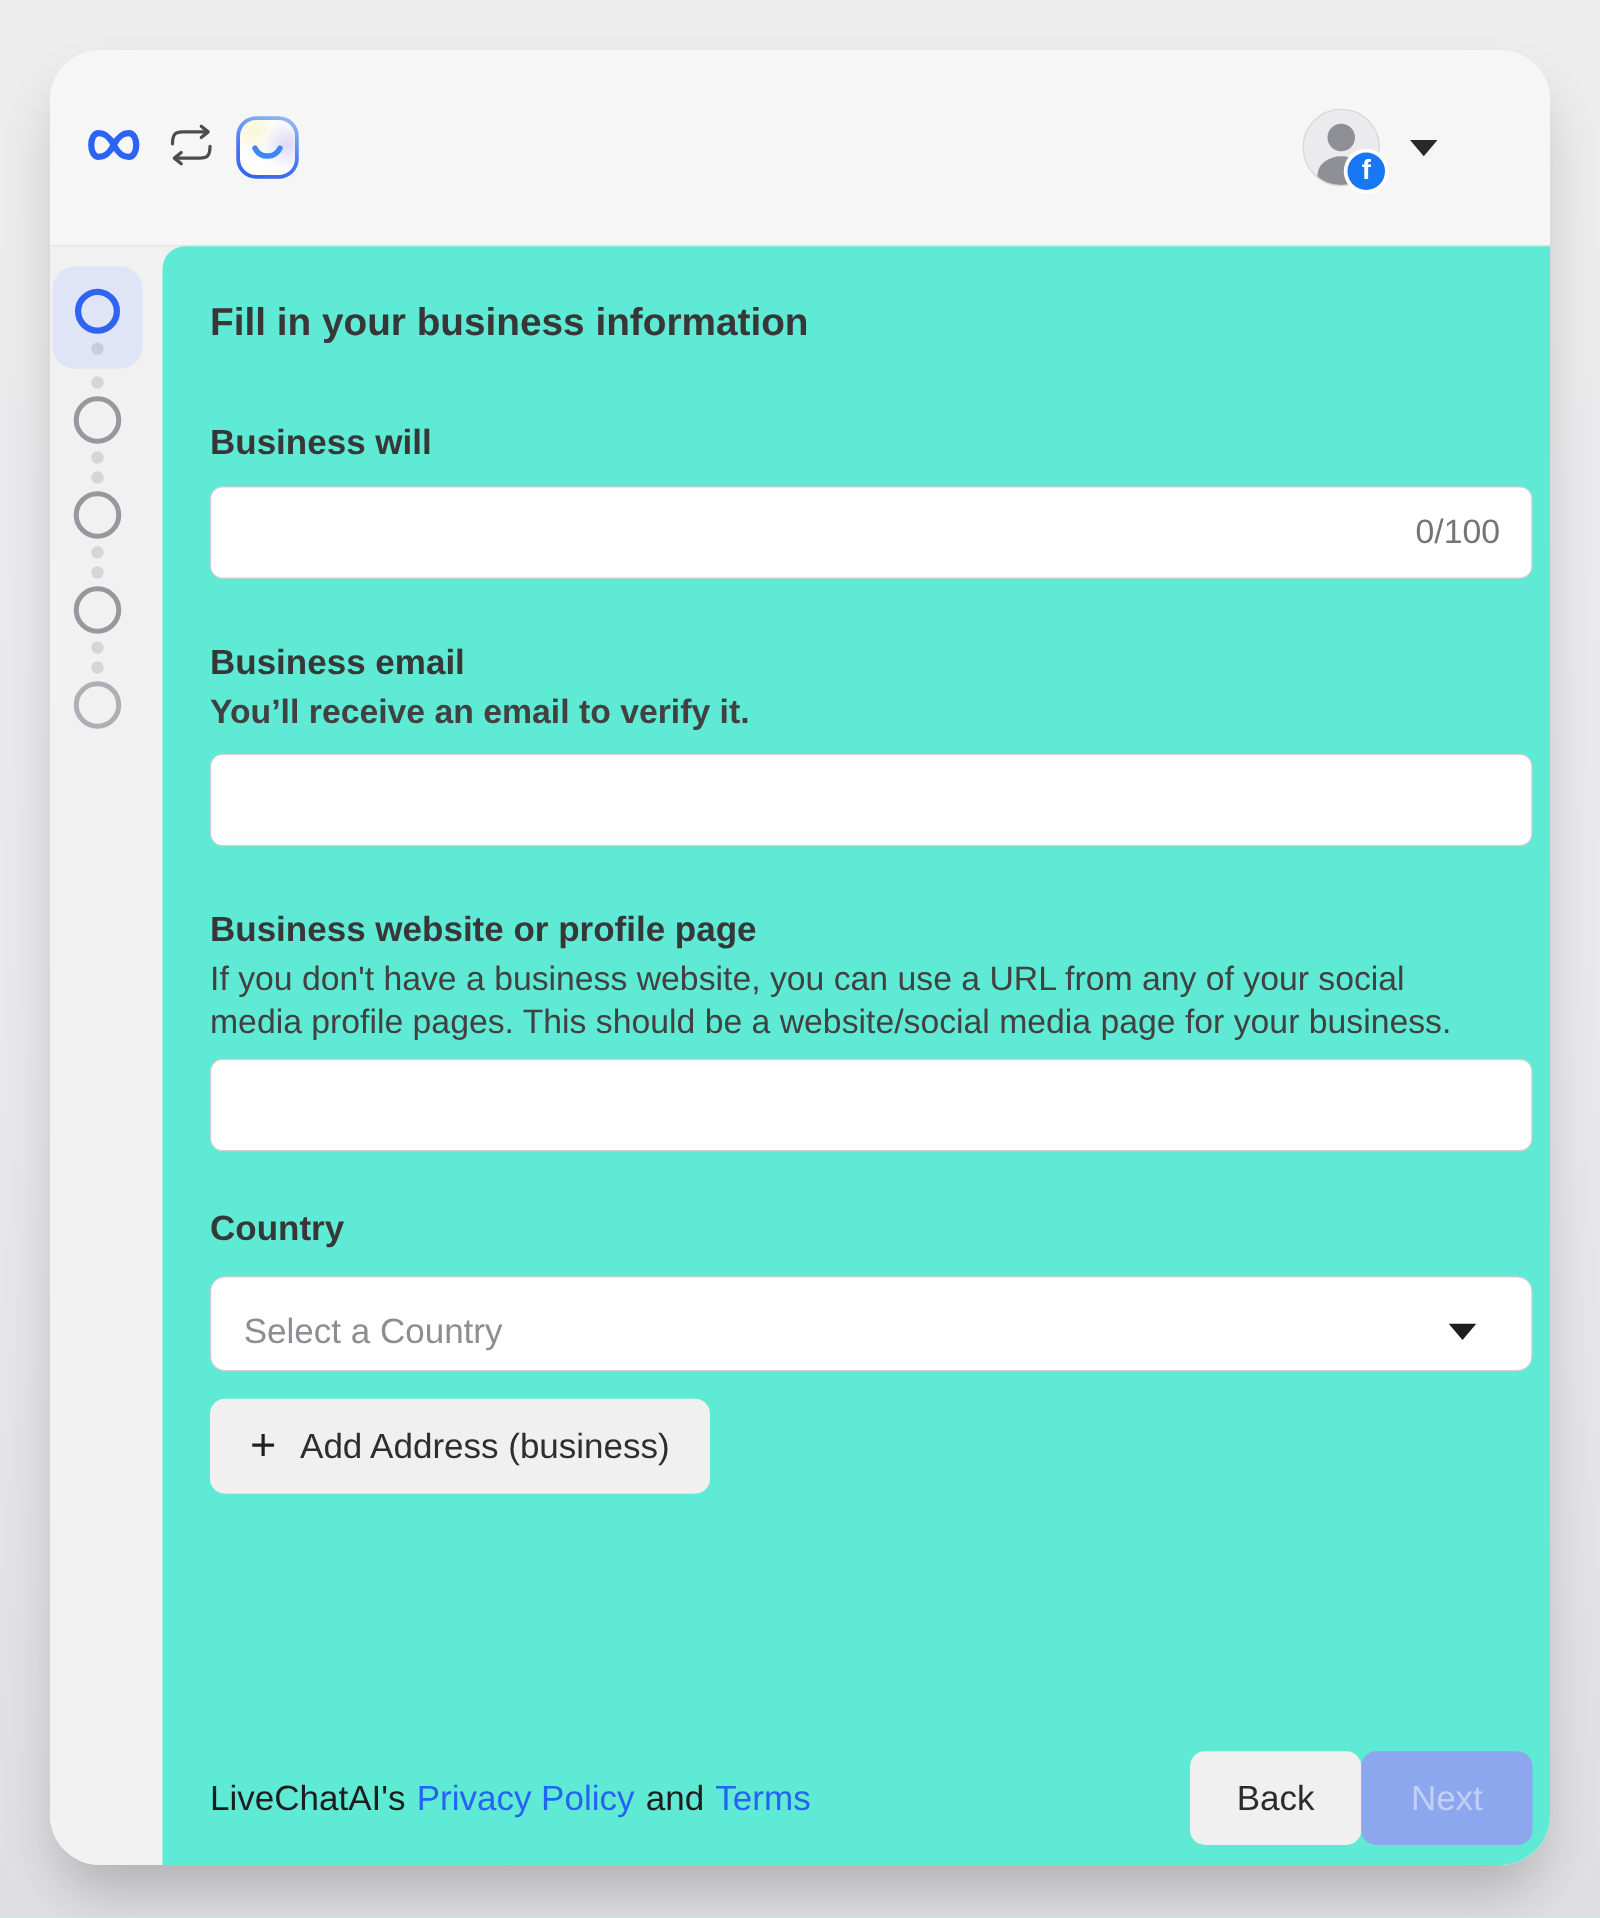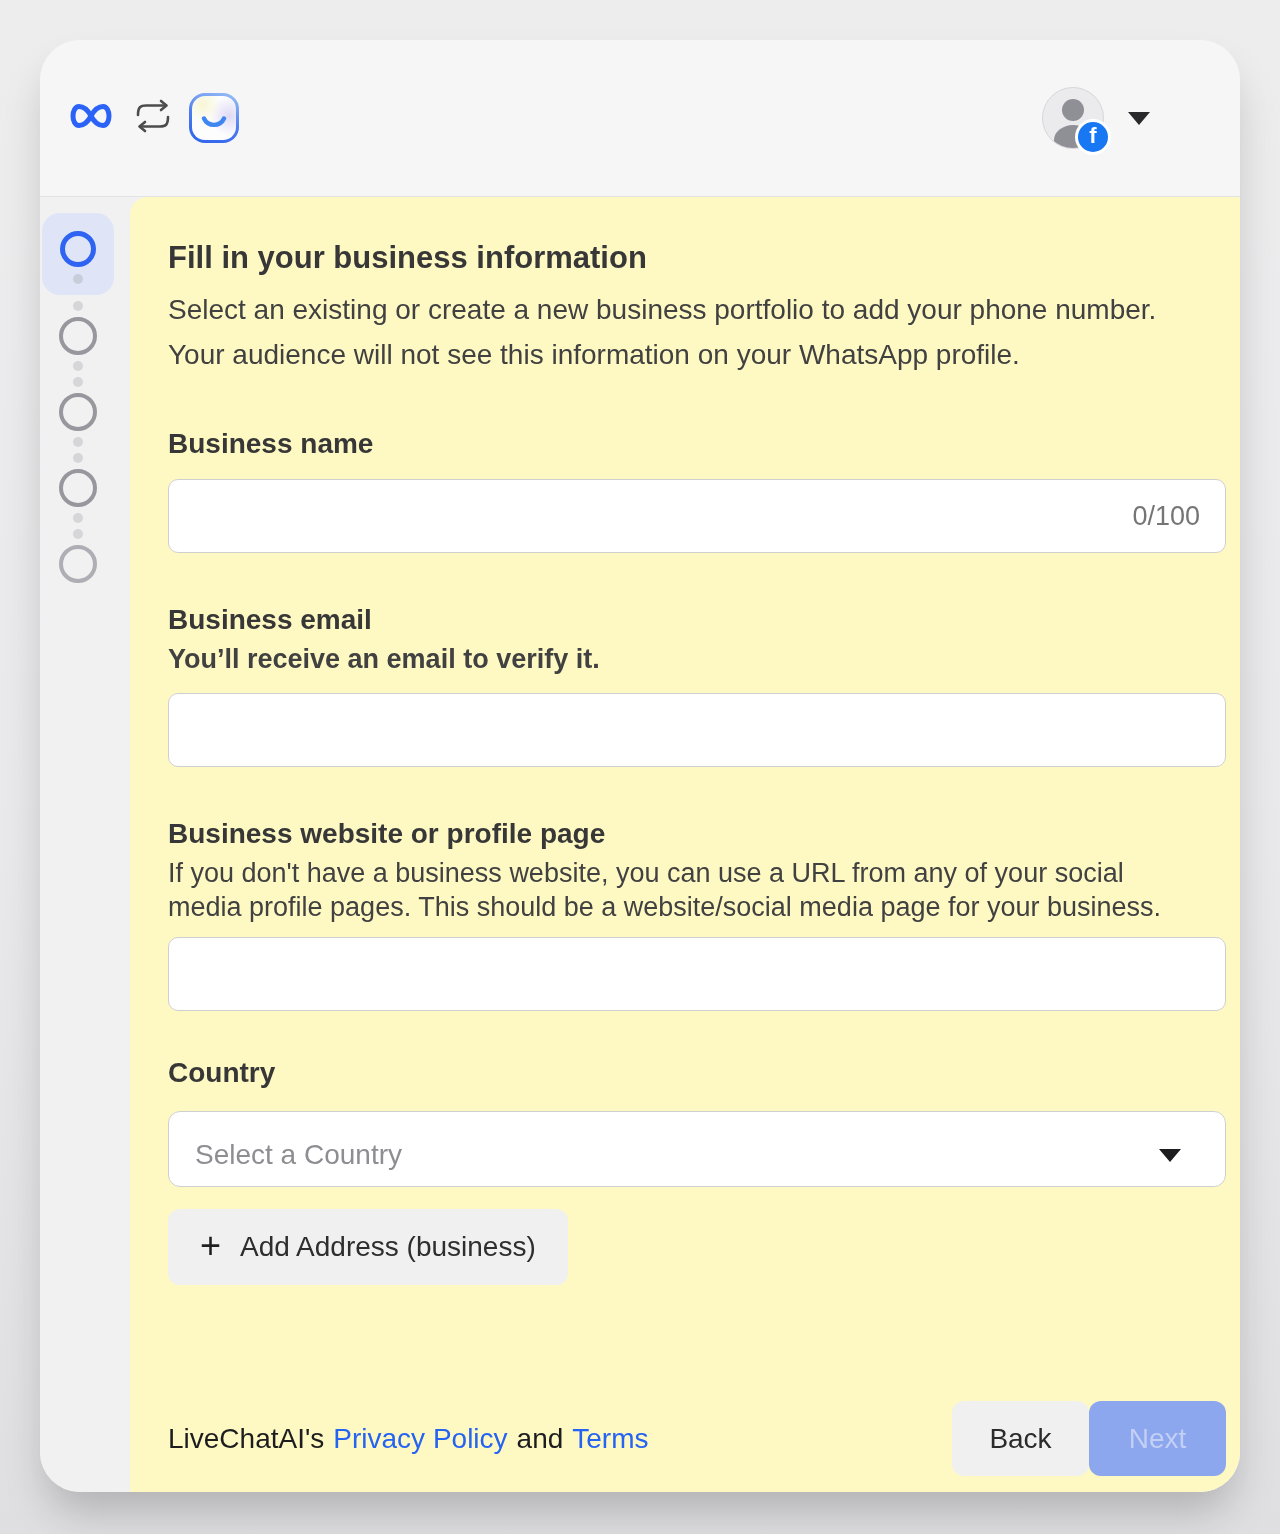--- a/index.html
+++ b/index.html
@@ -81,21 +81,21 @@
   }
   .step-circle.active { width:36px; height:36px; border:5px solid #2f63f1; margin-bottom:0; }
   .step-circle.last { border-color:#aeaeb4; }
   .step-box .step-circle { margin-bottom:0; }
   .step-dot {
     width:10px; height:10px; border-radius:50%; background:#d6d6da;
     margin-bottom:6px; flex:0 0 auto;
   }
   .step-dot.in-box { margin:7px 0 0 0; background:#c9cdd9; }
   .panel {
-    flex:1; background:#fef9c3; border-top-left-radius:18px;
+    flex:1; background:#5eead4; border-top-left-radius:18px;
     padding:43px 14px 16px 38px;
     display:flex; flex-direction:column; min-height:0;
   }
   .page-title { font-size:31px; font-weight:700; color:#373737; margin-bottom:11px; }
   .intro { font-size:28px; line-height:45px; color:#414141; max-width:1010px; }
   .field-label { font-size:28px; font-weight:700; color:#373737; margin-top:51px; }
   .field-helper { font-size:27px; line-height:34px; color:#414141; margin-top:10px; max-width:1030px; }
   .input-wrap { position:relative; margin-top:19px;border-radius:12px; }
   .text-input {
     width:100%; height:74px; border:1px solid #cfcfd2; border-radius:10px;
@@ -200,23 +200,22 @@
           <div class="step-dot"></div>
           <div class="step-dot"></div>
           <div class="step-circle"></div>
           <div class="step-dot"></div>
           <div class="step-dot"></div>
           <div class="step-circle last"></div>
         </div>
 
       <div class="panel">
         <div class="page-title">Fill in your business information</div>
-        <div class="intro">Select an existing or create a new business portfolio to add your phone number. Your audience will not see this information on your WhatsApp profile.</div>
-
-        <div class="field-label">Business name</div>
+
+        <div class="field-label">Business will</div>
         <div class="input-wrap">
           <input class="text-input" type="text" value="" style="">
           <span class="char-counter">0/100</span>
         </div>
 
         <div class="field-label">Business email</div>
         <div class="field-helper" style="margin-top:6px;font-weight:bold;">You’ll receive an email to verify it.</div>
         <div class="input-wrap" style="margin-top:17px;">
           <input class="text-input" type="text" value="" style="">
         </div>

